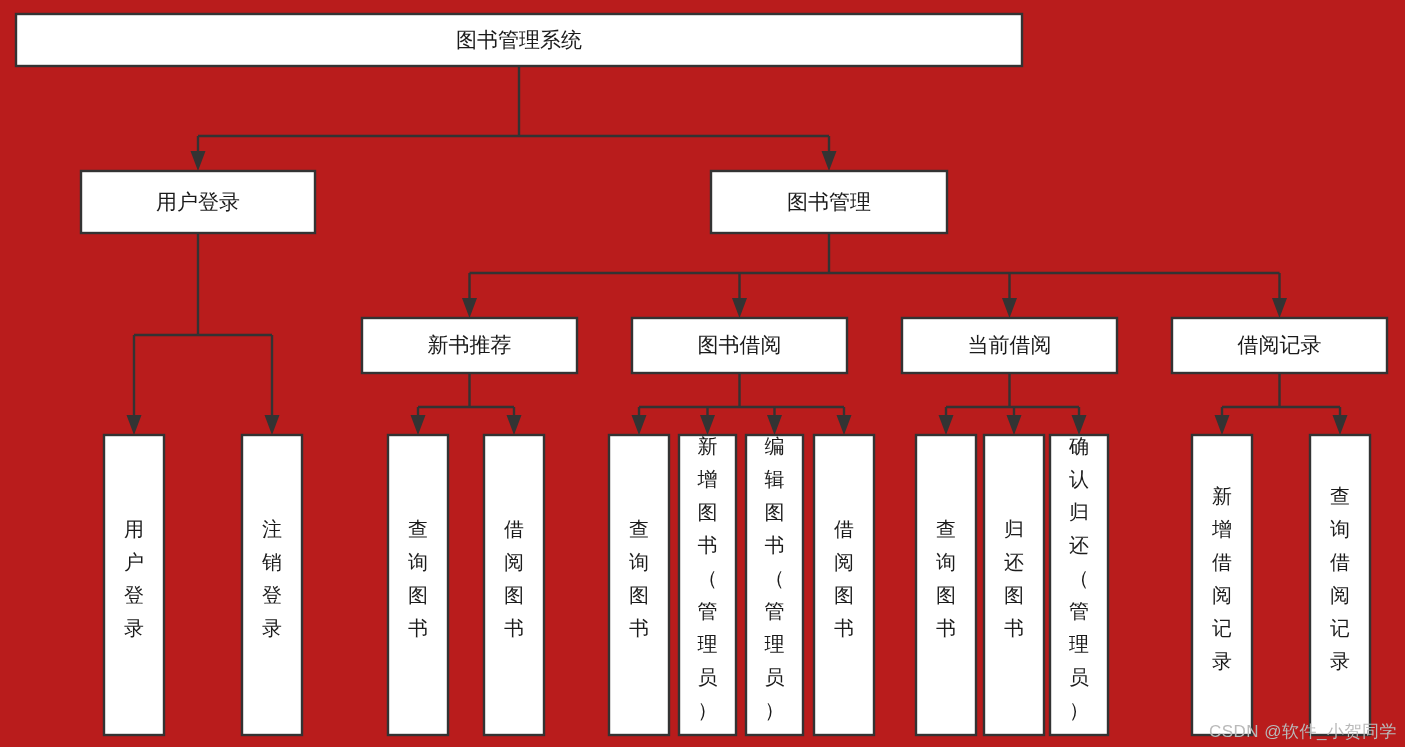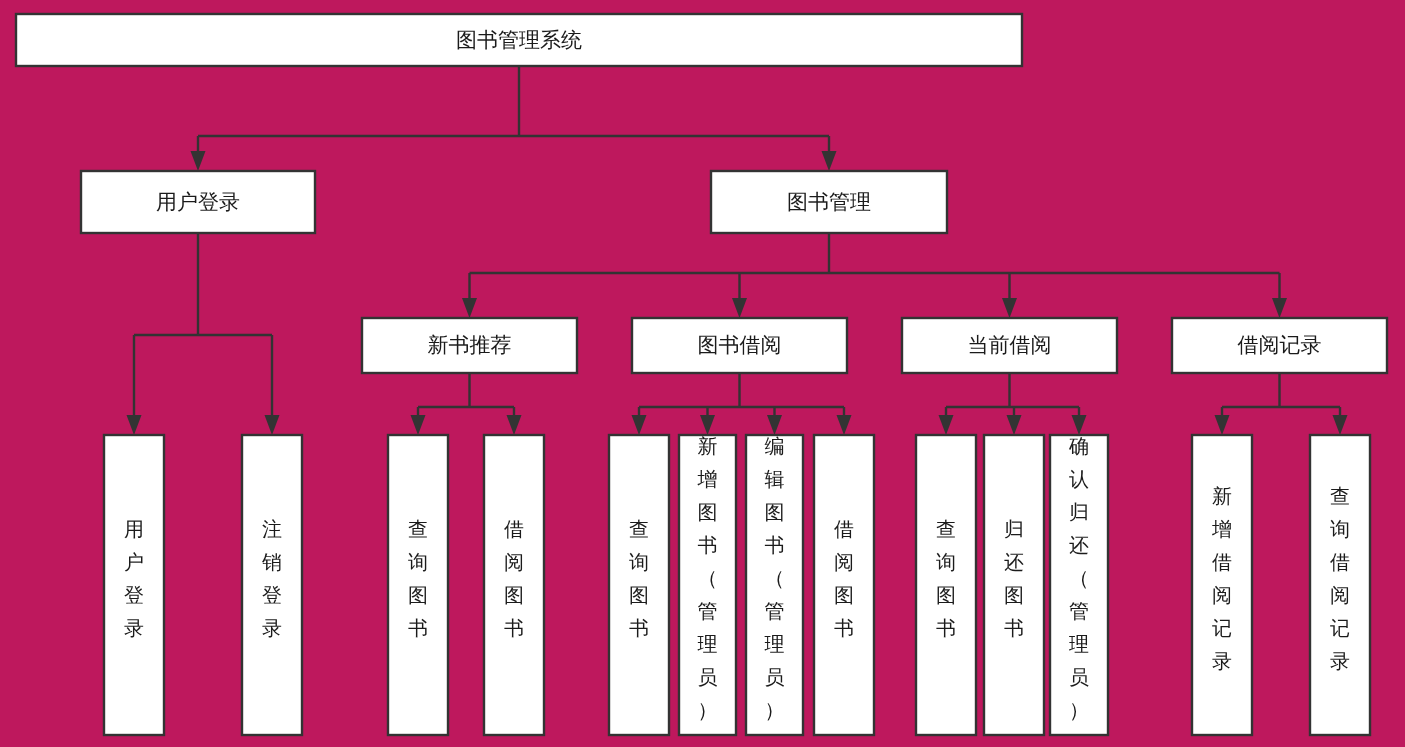--- a/index.html
+++ b/index.html
@@ -11,21 +11,21 @@
   body {
     width: 1405px;
     height: 747px;
     font-family: "Liberation Sans", "DejaVu Sans", sans-serif;
     overflow: hidden;
   }
   #diagram-root {
     position: relative;
     width: 1405px;
     height: 747px;
-    background: #be185d;
+    background: #b91c1c;
   }
   svg.diagram-canvas {
     position: absolute;
     top: 0;
     left: 0;
     width: 1405px;
     height: 747px;
     display: block;
   }
   .node-box {
@@ -217,13 +217,14 @@
         <g>
           <rect class="node-box" x="1192" y="435" width="60" height="300"></rect>
           <text class="node-label-vertical" x="1222"><tspan x="1222" y="502.5">新</tspan><tspan x="1222" y="535.5">增</tspan><tspan x="1222" y="568.5">借</tspan><tspan x="1222" y="601.5">阅</tspan><tspan x="1222" y="634.5">记</tspan><tspan x="1222" y="667.5">录</tspan></text>
         </g>
         <g>
           <rect class="node-box" x="1310" y="435" width="60" height="300"></rect>
           <text class="node-label-vertical" x="1340"><tspan x="1340" y="502.5">查</tspan><tspan x="1340" y="535.5">询</tspan><tspan x="1340" y="568.5">借</tspan><tspan x="1340" y="601.5">阅</tspan><tspan x="1340" y="634.5">记</tspan><tspan x="1340" y="667.5">录</tspan></text>
         </g>
       </g>
   </svg>
+  <div class="watermark">CSDN @软件_小贺同学</div>
 </div>
 
 </body></html>

